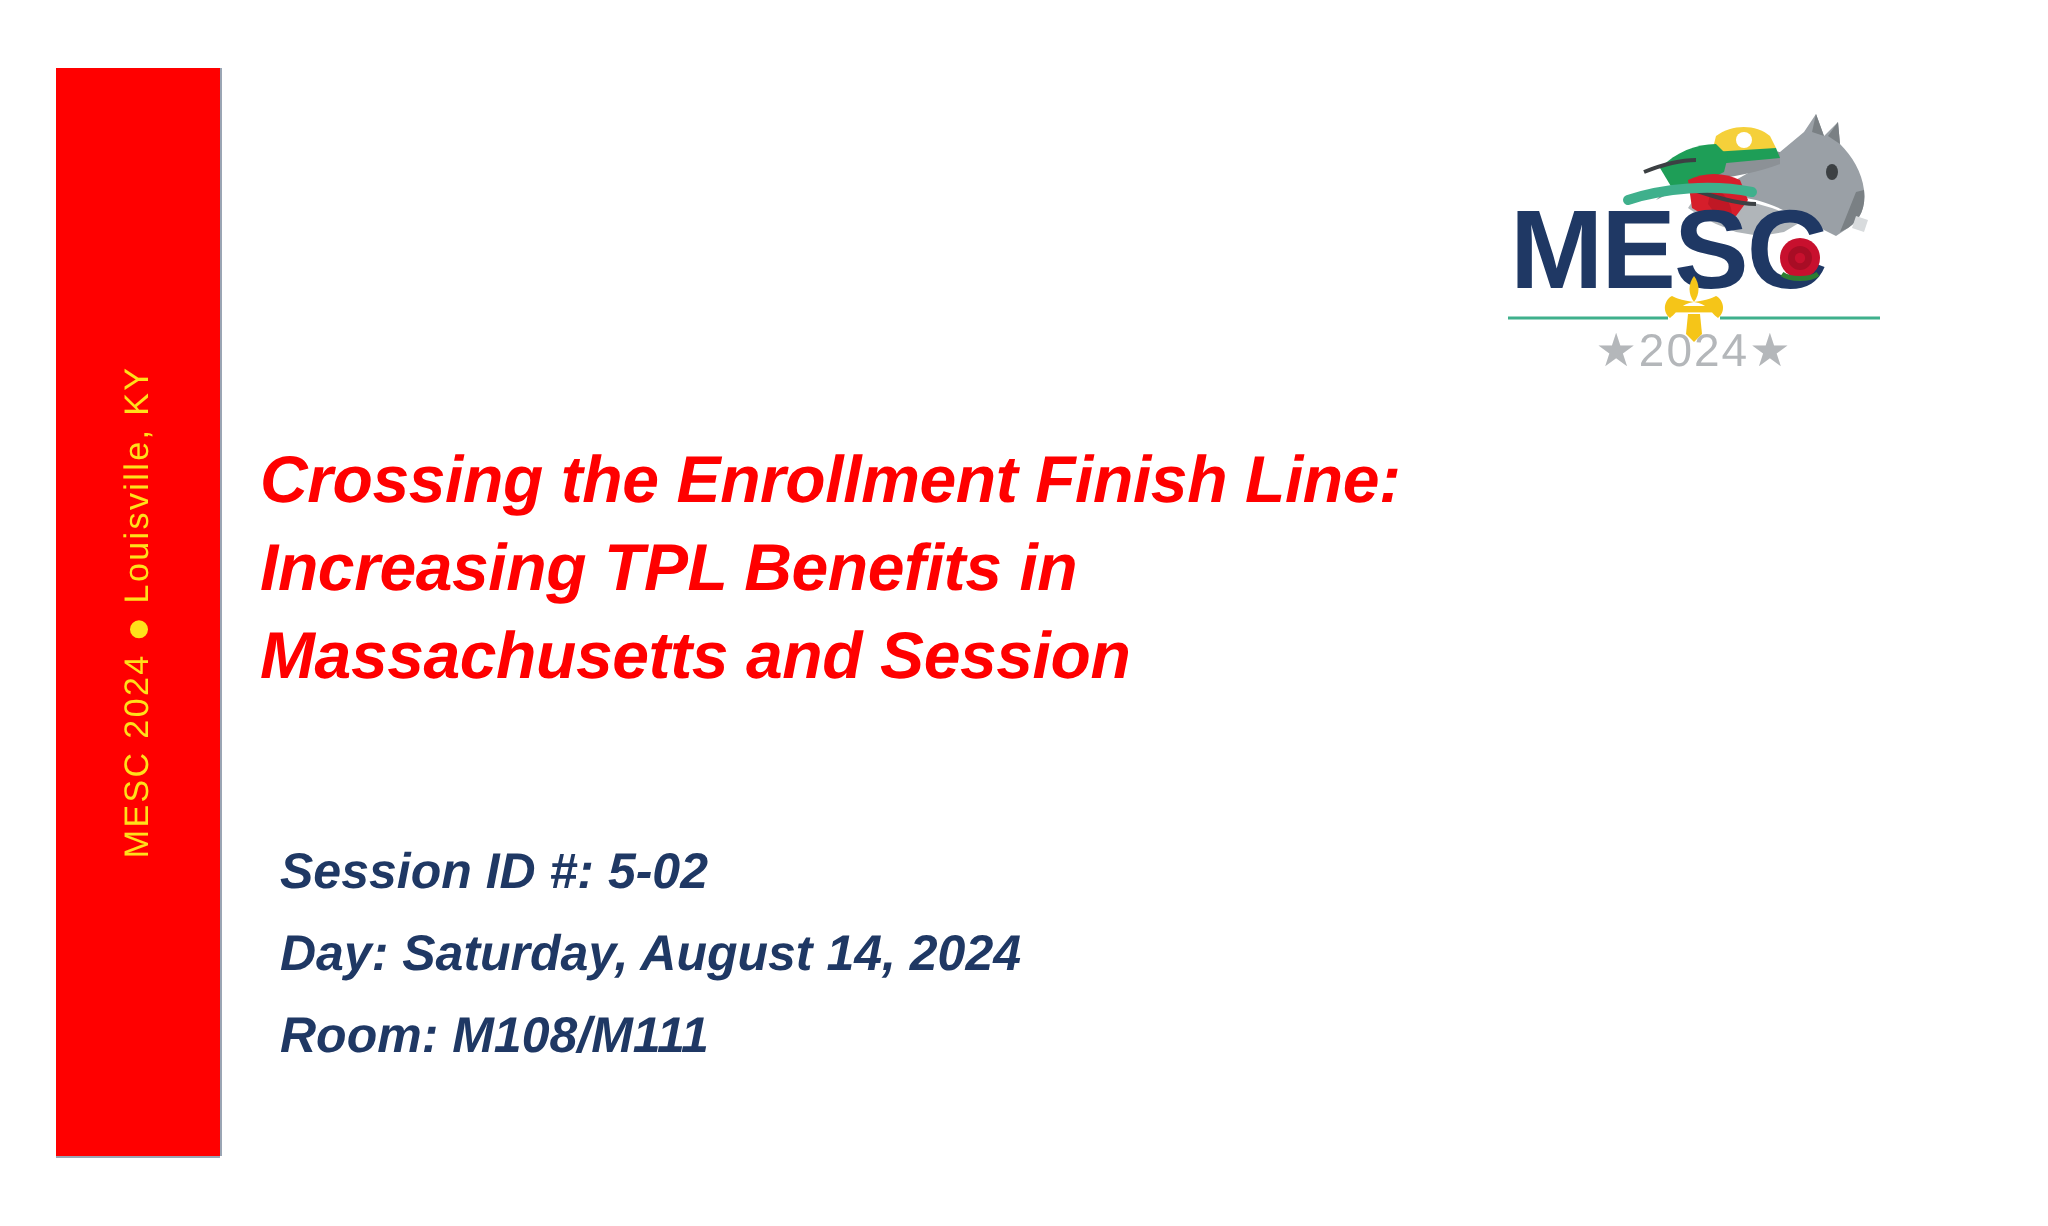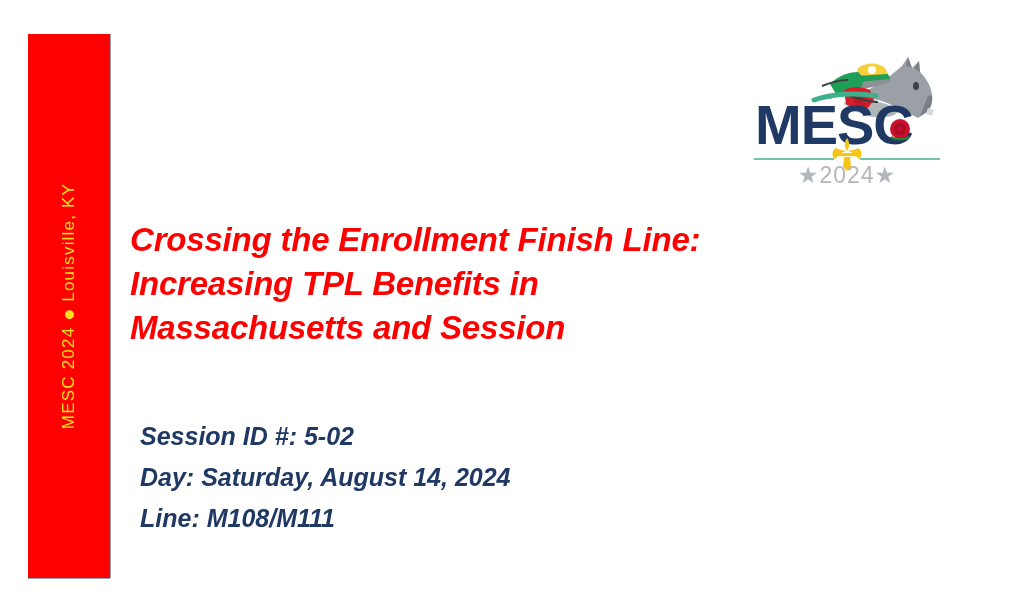--- a/index.html
+++ b/index.html
@@ -194,16 +194,16 @@
 
   <div class="title-block">
     <div class="title-line">Crossing the Enrollment Finish Line:</div>
     <div class="title-line">Increasing TPL Benefits in</div>
     <div class="title-line">Massachusetts and Session</div>
   </div>
 
   <div class="info-block">
     <div class="info-line">Session ID #: 5-02</div>
     <div class="info-line">Day: Saturday, August 14, 2024</div>
-    <div class="info-line">Line: M108/M111</div>
+    <div class="info-line">Room: M108/M111</div>
   </div>
 
 </div>
 
 </body></html>

